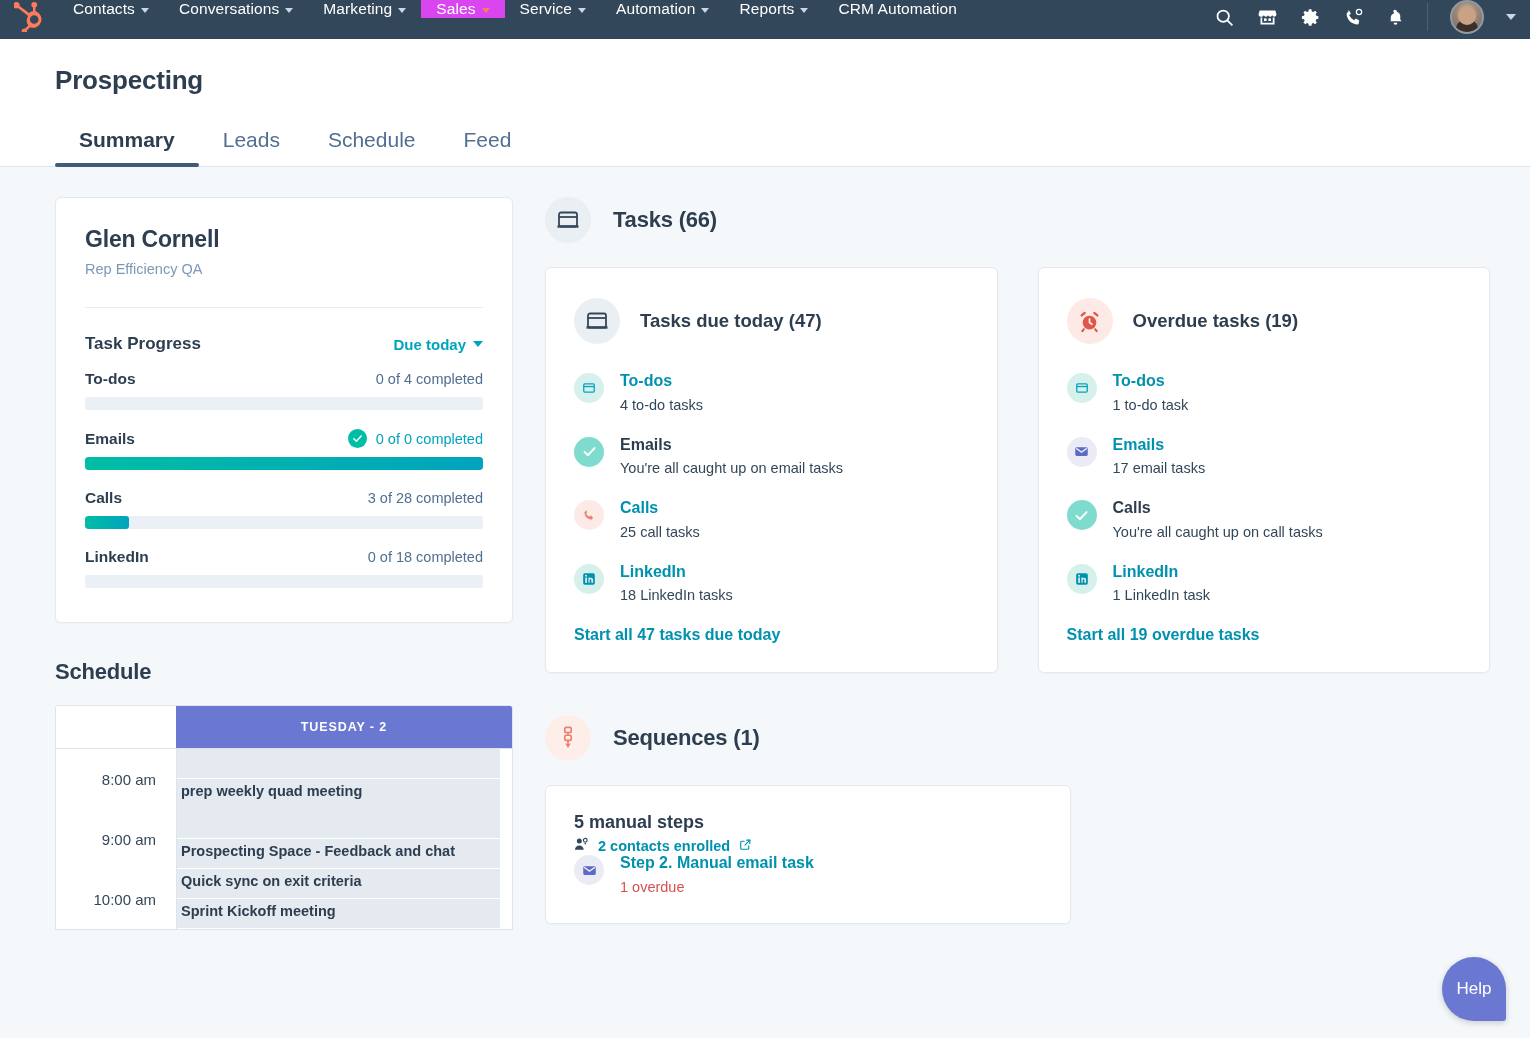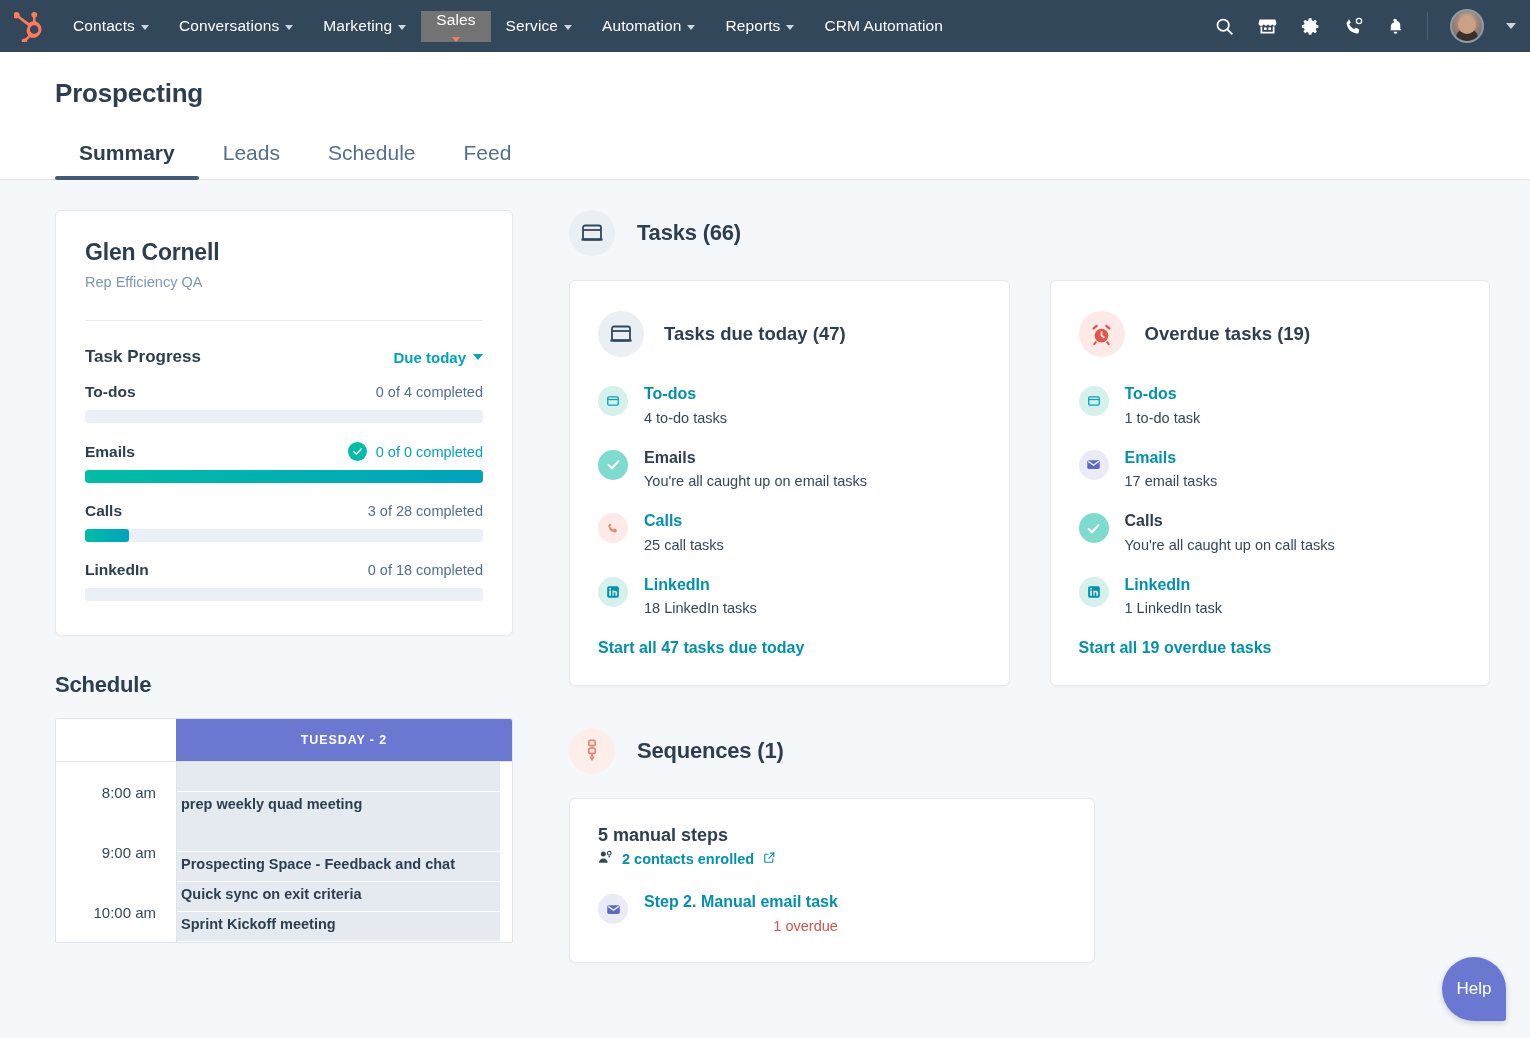--- a/index.html
+++ b/index.html
@@ -7,24 +7,24 @@
     width: 1530px;
     height: 1038px;
     overflow: hidden;
     font-family: "Liberation Sans", sans-serif;
     background: #f5f8fa;
     color: #33475b;
   }
 
   
   .topnav {
-    height: 52px;
+    height: 39px;
     background: #33475b;
     display: flex;
-    align-items: center;
+    align-items: flex-start;
     position: relative;
     z-index: 20;
   }
   .nav-logo {
     width: 58px;
     display: flex;
     align-items: center;
     justify-content: center;
     flex: none;
   }
@@ -33,21 +33,21 @@
     display: flex;
     align-items: center;
     gap: 6px;
     padding: 0 15px;
     color: #ffffff;
     font-size: 15.5px;
     letter-spacing: .1px;
     cursor: pointer;
     white-space: nowrap;
   }
-  .nav-item.active { background: #737373; flex-direction: column; }
+  .nav-item.active { background: #d946ef; }
   .nav-item .chev {
     display: inline-block;
     width: 0; height: 0;
     border-left: 4.5px solid transparent;
     border-right: 4.5px solid transparent;
     border-top: 5px solid #cbd6e2;
     margin-top: 2px;
   }
   .nav-item.active .chev { border-top-color: #ff7a59; }
   .nav-right {
@@ -121,21 +121,21 @@
     position: absolute;
     left: 0; right: 0; bottom: -1px;
     height: 4px;
     background: #425b76;
     border-radius: 2px;
   }
 
   
   .main {
     display: flex;
-    gap: 56px;
+    gap: 32px;
     padding: 30px 40px 0 55px;
     height: calc(1038px - 52px - 123px);
   }
   .col-left { width: 458px; flex: none; }
   .col-right { flex: 1; }
 
   
   .card {
     background: #fff;
     border: 1px solid #e5e9ef;
@@ -376,22 +376,20 @@
     gap: 9px;
     margin-top: 4px;
     font-size: 14.5px;
     font-weight: 700;
     color: #0091ae;
     cursor: pointer;
   }
   .seq-step-row {
     display: flex;
     gap: 16px;
-    margin-top: 26px;
-    text-align: right;
   }
   .seq-step-title { font-size: 16px; font-weight: 700; color: #0091ae; cursor: pointer; }
   .seq-overdue { font-size: 14.5px; color: #d94f4f; margin-top: 7px; }
 
   
   .help-btn {
     position: absolute;
     right: 24px;
     bottom: 17px;
     width: 64px; height: 64px;

